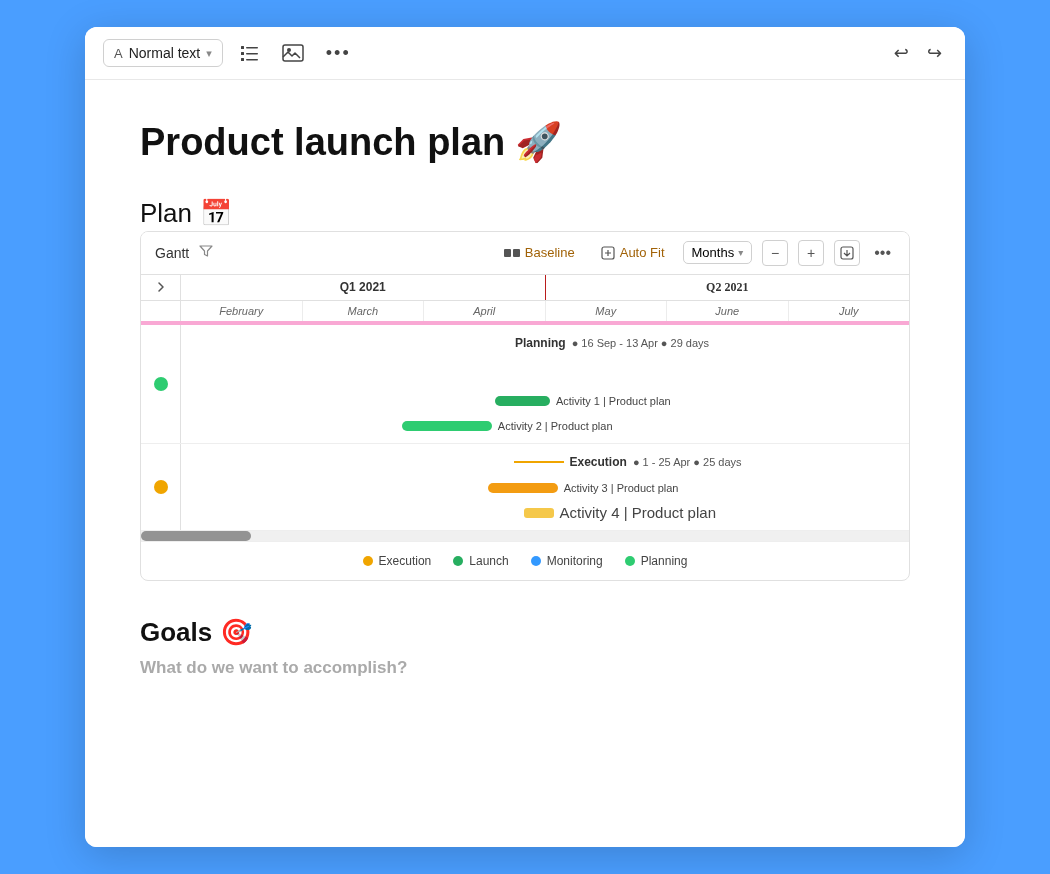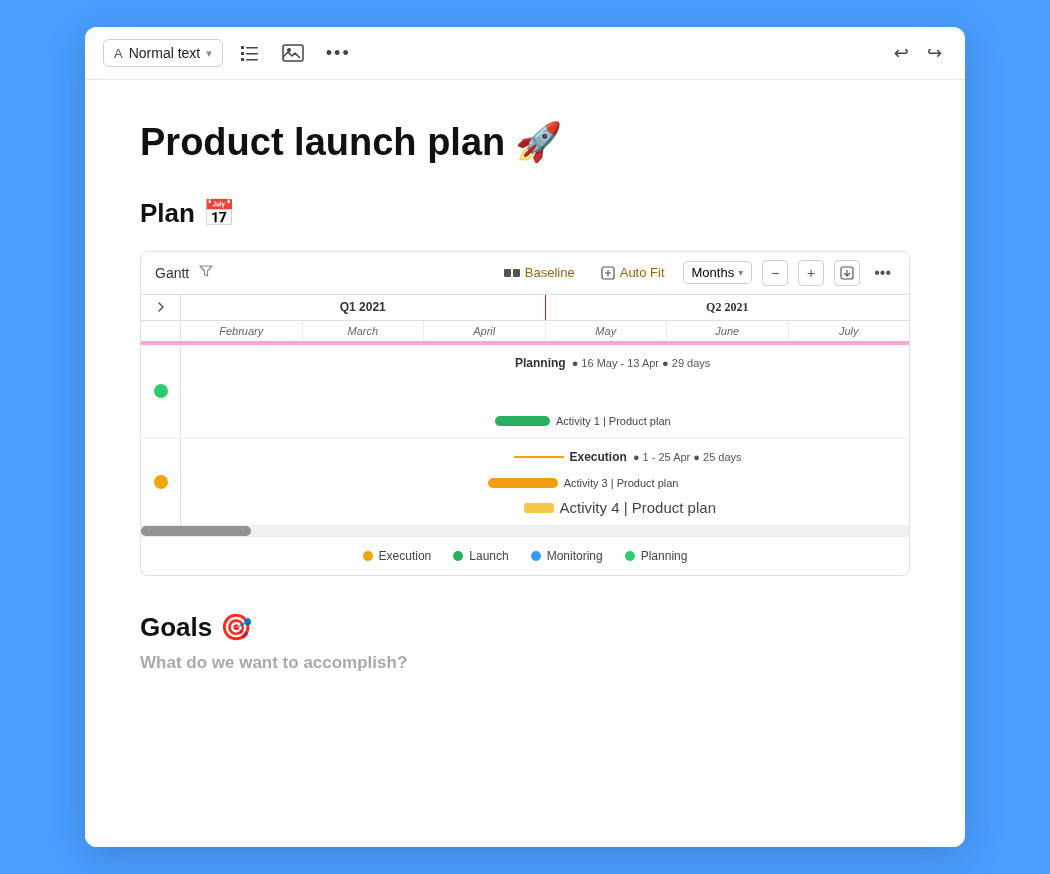--- a/index.html
+++ b/index.html
@@ -75,23 +75,23 @@
     }
     .page-title {
       font-size: 38px;
       font-weight: 700;
       color: #111;
       margin-bottom: 32px;
       line-height: 1.2;
     }
     .section-heading {
       font-size: 26px;
-      font-weight: 700;
+      font-weight: 400;
       color: #111;
-      margin-bottom: 22px;
+      margin-bottom: 2px;
       display: flex;
       align-items: center;
       gap: 8px;
     }
     .gantt-wrapper {
       border: 1px solid #e0e0e0;
       border-radius: 8px;
       overflow: hidden;
       margin-bottom: 36px;
     }
@@ -398,29 +398,34 @@
 
           <div style="display:flex;border-bottom:1px solid #eee;">
             <div style="width:40px;min-width:40px;border-right:1px solid #e0e0e0;display:flex;align-items:center;justify-content:center;padding:12px 0;">
               <div class="dot dot-green"></div>
             </div>
             <div style="flex:1;padding:8px 6px;display:flex;flex-direction:column;gap:7px;position:relative;">
 
               <div style="display:flex;align-items:center;height:20px;">
                 <div style="width:calc(50% - 30px)"></div>
                 <span style="font-size:12px;font-weight:700;color:#333;">Planning</span>
-                <span style="font-size:11px;color:#555;margin-left:6px;">● 16 May - 13 Apr ● 29 days</span>
+                <span style="font-size:11px;color:#555;margin-left:6px;">● 16 Sep - 13 Apr ● 29 days</span>
               </div>
 
               <div style="display:flex;align-items:center;height:18px;margin-top:32px;">
                 <div style="width:calc(43%)"></div>
                 <div style="width:55px;height:10px;border-radius:5px;background:#27ae60;"></div>
                 <span style="font-size:11px;color:#444;margin-left:6px;">Activity 1 | Product plan</span>
               </div>
 
+              <div style="display:flex;align-items:center;height:18px;">
+                <div style="width:calc(30%)"></div>
+                <div style="width:90px;height:10px;border-radius:5px;background:#2ecc71;"></div>
+                <span style="font-size:11px;color:#444;margin-left:6px;">Activity 2 | Product plan</span>
+              </div>
             </div>
           </div>
 
           <div style="display:flex;border-bottom:1px solid #eee;">
             <div style="width:40px;min-width:40px;border-right:1px solid #e0e0e0;display:flex;align-items:center;justify-content:center;padding:12px 0;">
               <div class="dot" style="background:#f0a500;width:14px;height:14px;border-radius:50%;"></div>
             </div>
             <div style="flex:1;padding:8px 6px;display:flex;flex-direction:column;gap:7px;position:relative;">
 
               <div style="display:flex;align-items:center;height:20px;">

